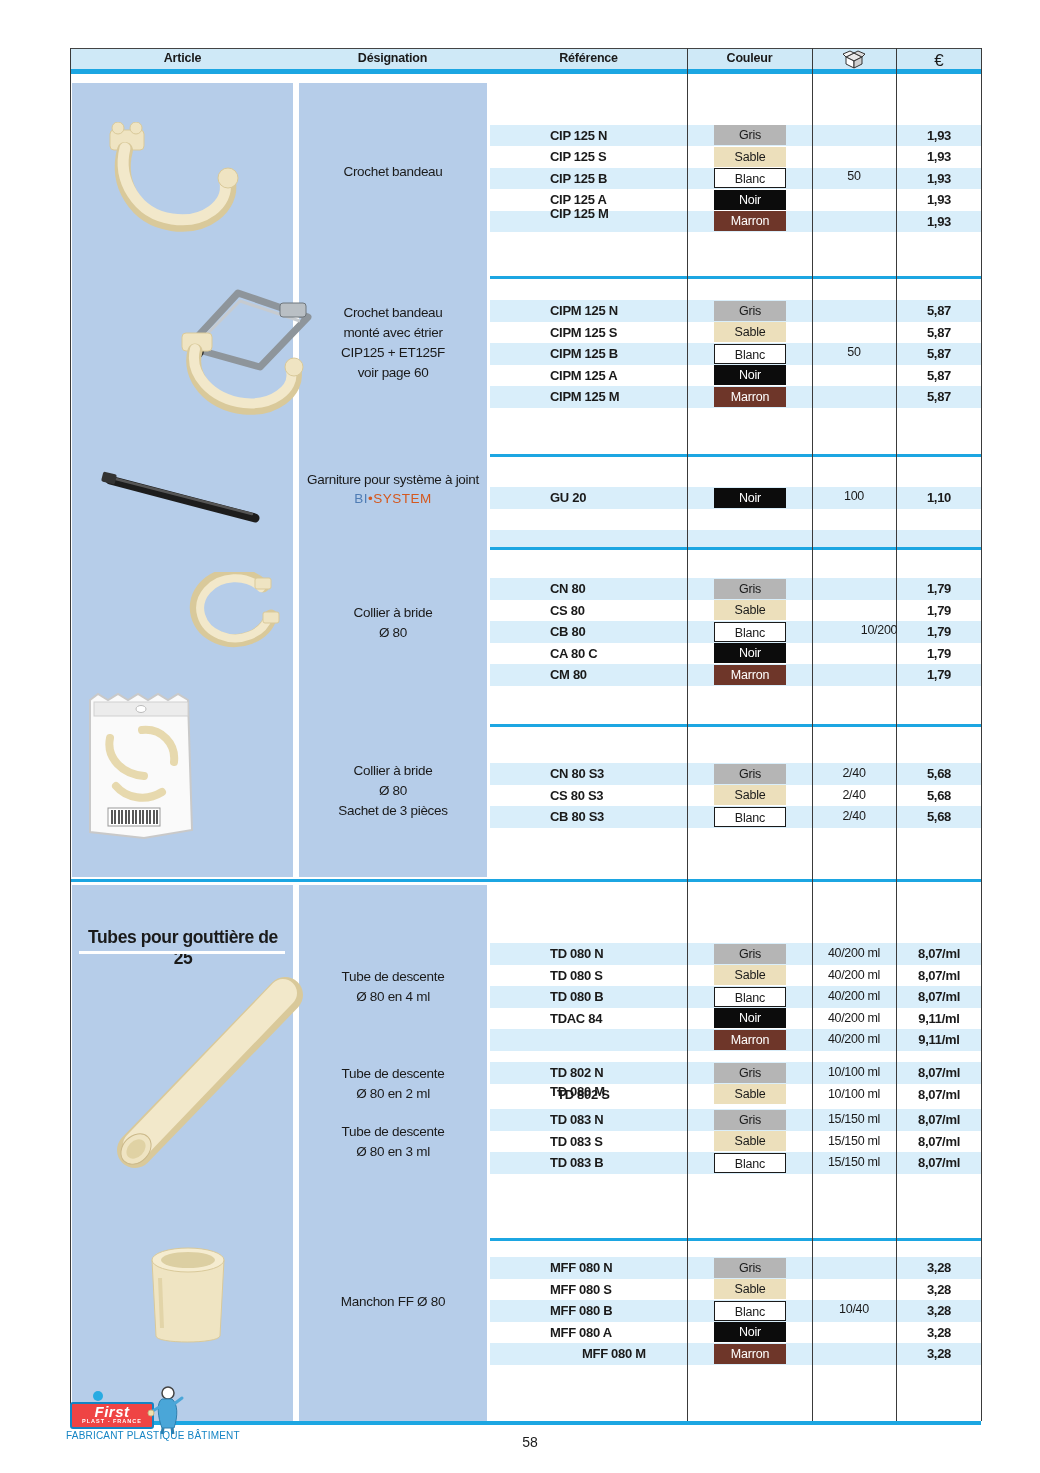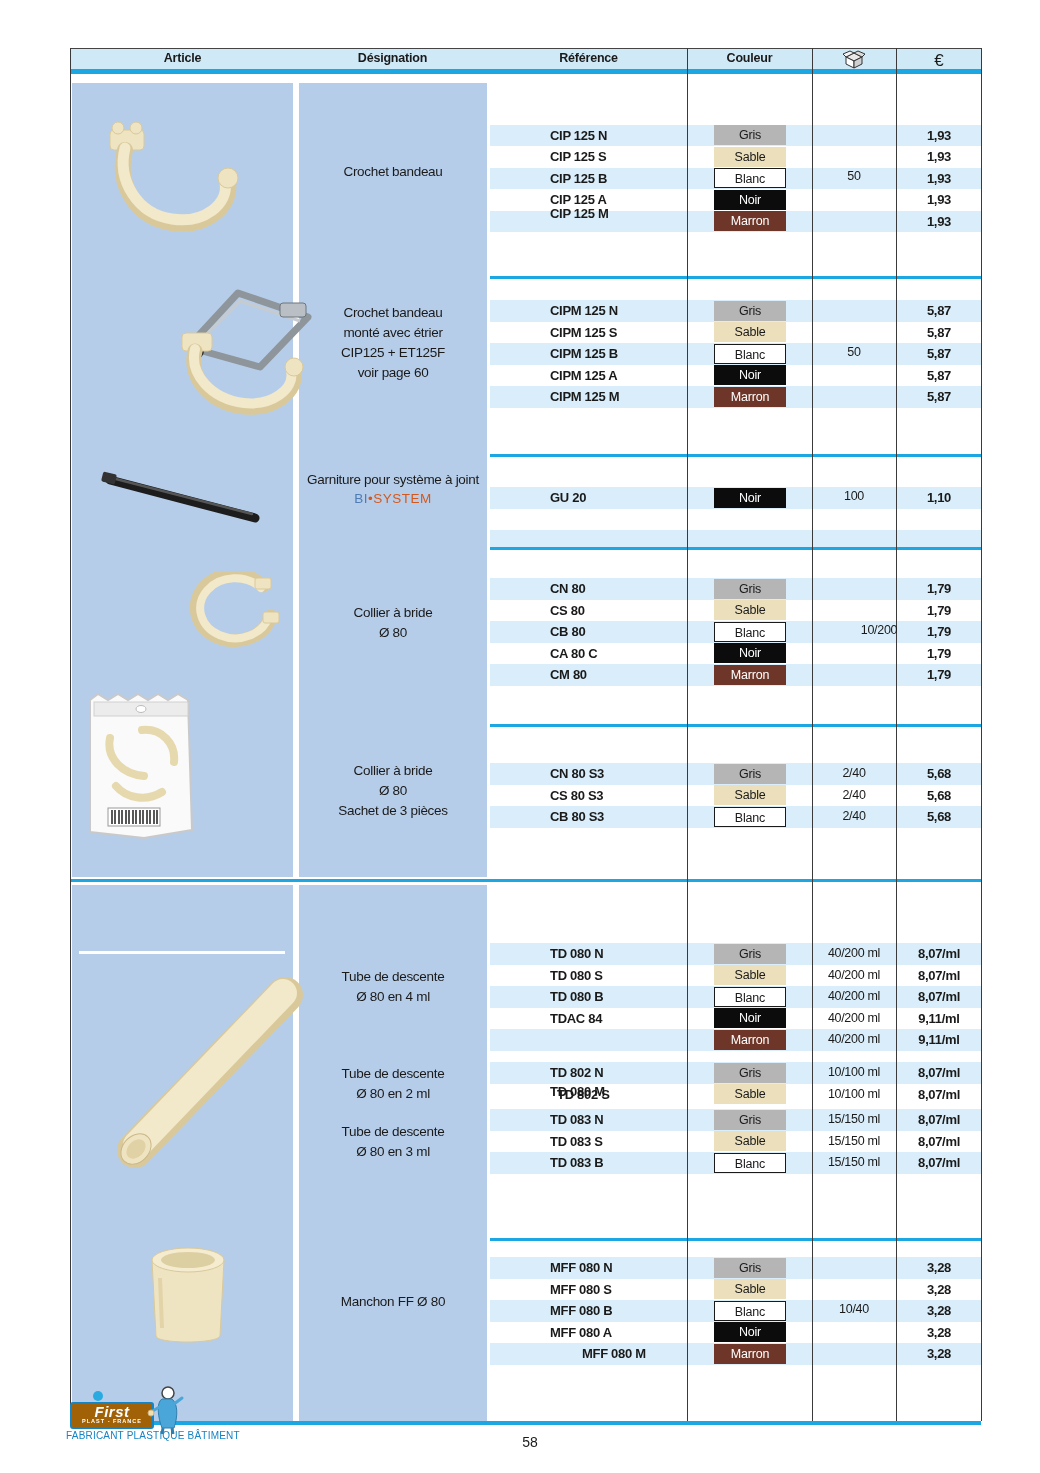--- a/index.html
+++ b/index.html
@@ -25,21 +25,21 @@
   .divider{height:3px;z-index:3;}
   .img{z-index:5;}
   
   #block-title{left:78px;top:927px;width:210px;text-align:center;font-size:17.5px;font-weight:bold;z-index:6;letter-spacing:-0.4px;}
   #block-title-underline{left:79px;top:951px;width:206px;height:3px;background:#ffffff;z-index:6;}
   
   #brand-line{left:299px;top:491px;width:188px;text-align:center;font-size:13.5px;font-weight:normal;z-index:6;letter-spacing:0.5px;}
   #brand-line .bi{color:#4f7cb4;}
   #brand-line .sys{color:#d4581e;}
   
-  #logo-box{left:70px;top:1402px;width:80px;height:23px;background:#a16207;border:2px solid #1484c4;border-radius:3px;z-index:8;}
+  #logo-box{left:70px;top:1402px;width:80px;height:23px;background:#ef4444;border:2px solid #1484c4;border-radius:3px;z-index:8;}
   #logo-text{left:0;top:-1px;width:80px;text-align:center;font-size:15px;font-weight:bold;font-style:italic;color:#ffffff;z-index:9;letter-spacing:0.5px;}
   #logo-sub{left:0;top:14px;width:80px;text-align:center;font-size:5.5px;font-weight:bold;color:#ffffff;letter-spacing:1px;z-index:9;}
   #logo-dot{left:93px;top:1391px;width:10px;height:10px;border-radius:50%;background:#29abe2;z-index:9;}
   #logo-tagline{left:66px;top:1430px;width:220px;font-size:10px;font-weight:normal;color:#1484c4;z-index:9;letter-spacing:0.2px;white-space:nowrap;}
   #page-num{left:460px;top:1434px;width:140px;text-align:center;font-size:14px;z-index:6;}
   #euro-hdr{font-size:17px;font-weight:normal;}
 </style>
 </head>
 <body>
 
@@ -74,20 +74,21 @@
   <div class="abs vline" style="left:981px;"></div>
 
   <div class="abs cyan divider" style="left:490px;top:276px;width:491px;"></div>
   <div class="abs cyan divider" style="left:490px;top:454px;width:491px;"></div>
   <div class="abs cyan divider" style="left:490px;top:547px;width:491px;"></div>
   <div class="abs cyan divider" style="left:490px;top:724px;width:491px;"></div>
   <div class="abs cyan divider" style="left:70px;top:879px;width:911px;"></div>
   <div class="abs cyan divider" style="left:490px;top:1238px;width:491px;"></div>
   <div class="abs cyan" style="left:70px;top:1421px;width:911px;height:4px;"></div>
 
+  <div class="abs" id="block-title">Tubes pour gouttière de 25</div>
   <div class="abs" id="block-title-underline"></div>
 
   <div class="abs" id="brand-line"><span class="bi">BI</span><span class="sys">•</span><span class="sys">SYSTEM</span></div>
 
   <div class="abs img" style="left:92px;top:122px;">
     <svg width="160" height="118" viewBox="0 0 160 118">
       <rect x="18" y="8" width="34" height="20" rx="4" fill="#efe4c2" stroke="#d9c99a"></rect>
       <circle cx="26" cy="6" r="6" fill="#efe4c2" stroke="#d9c99a"></circle>
       <circle cx="44" cy="6" r="6" fill="#efe4c2" stroke="#d9c99a"></circle>
       <path d="M33,28 C24,62 44,96 80,101 C114,106 140,84 136,60" fill="none" stroke="#d9c99a" stroke-width="16" stroke-linecap="round"></path>

